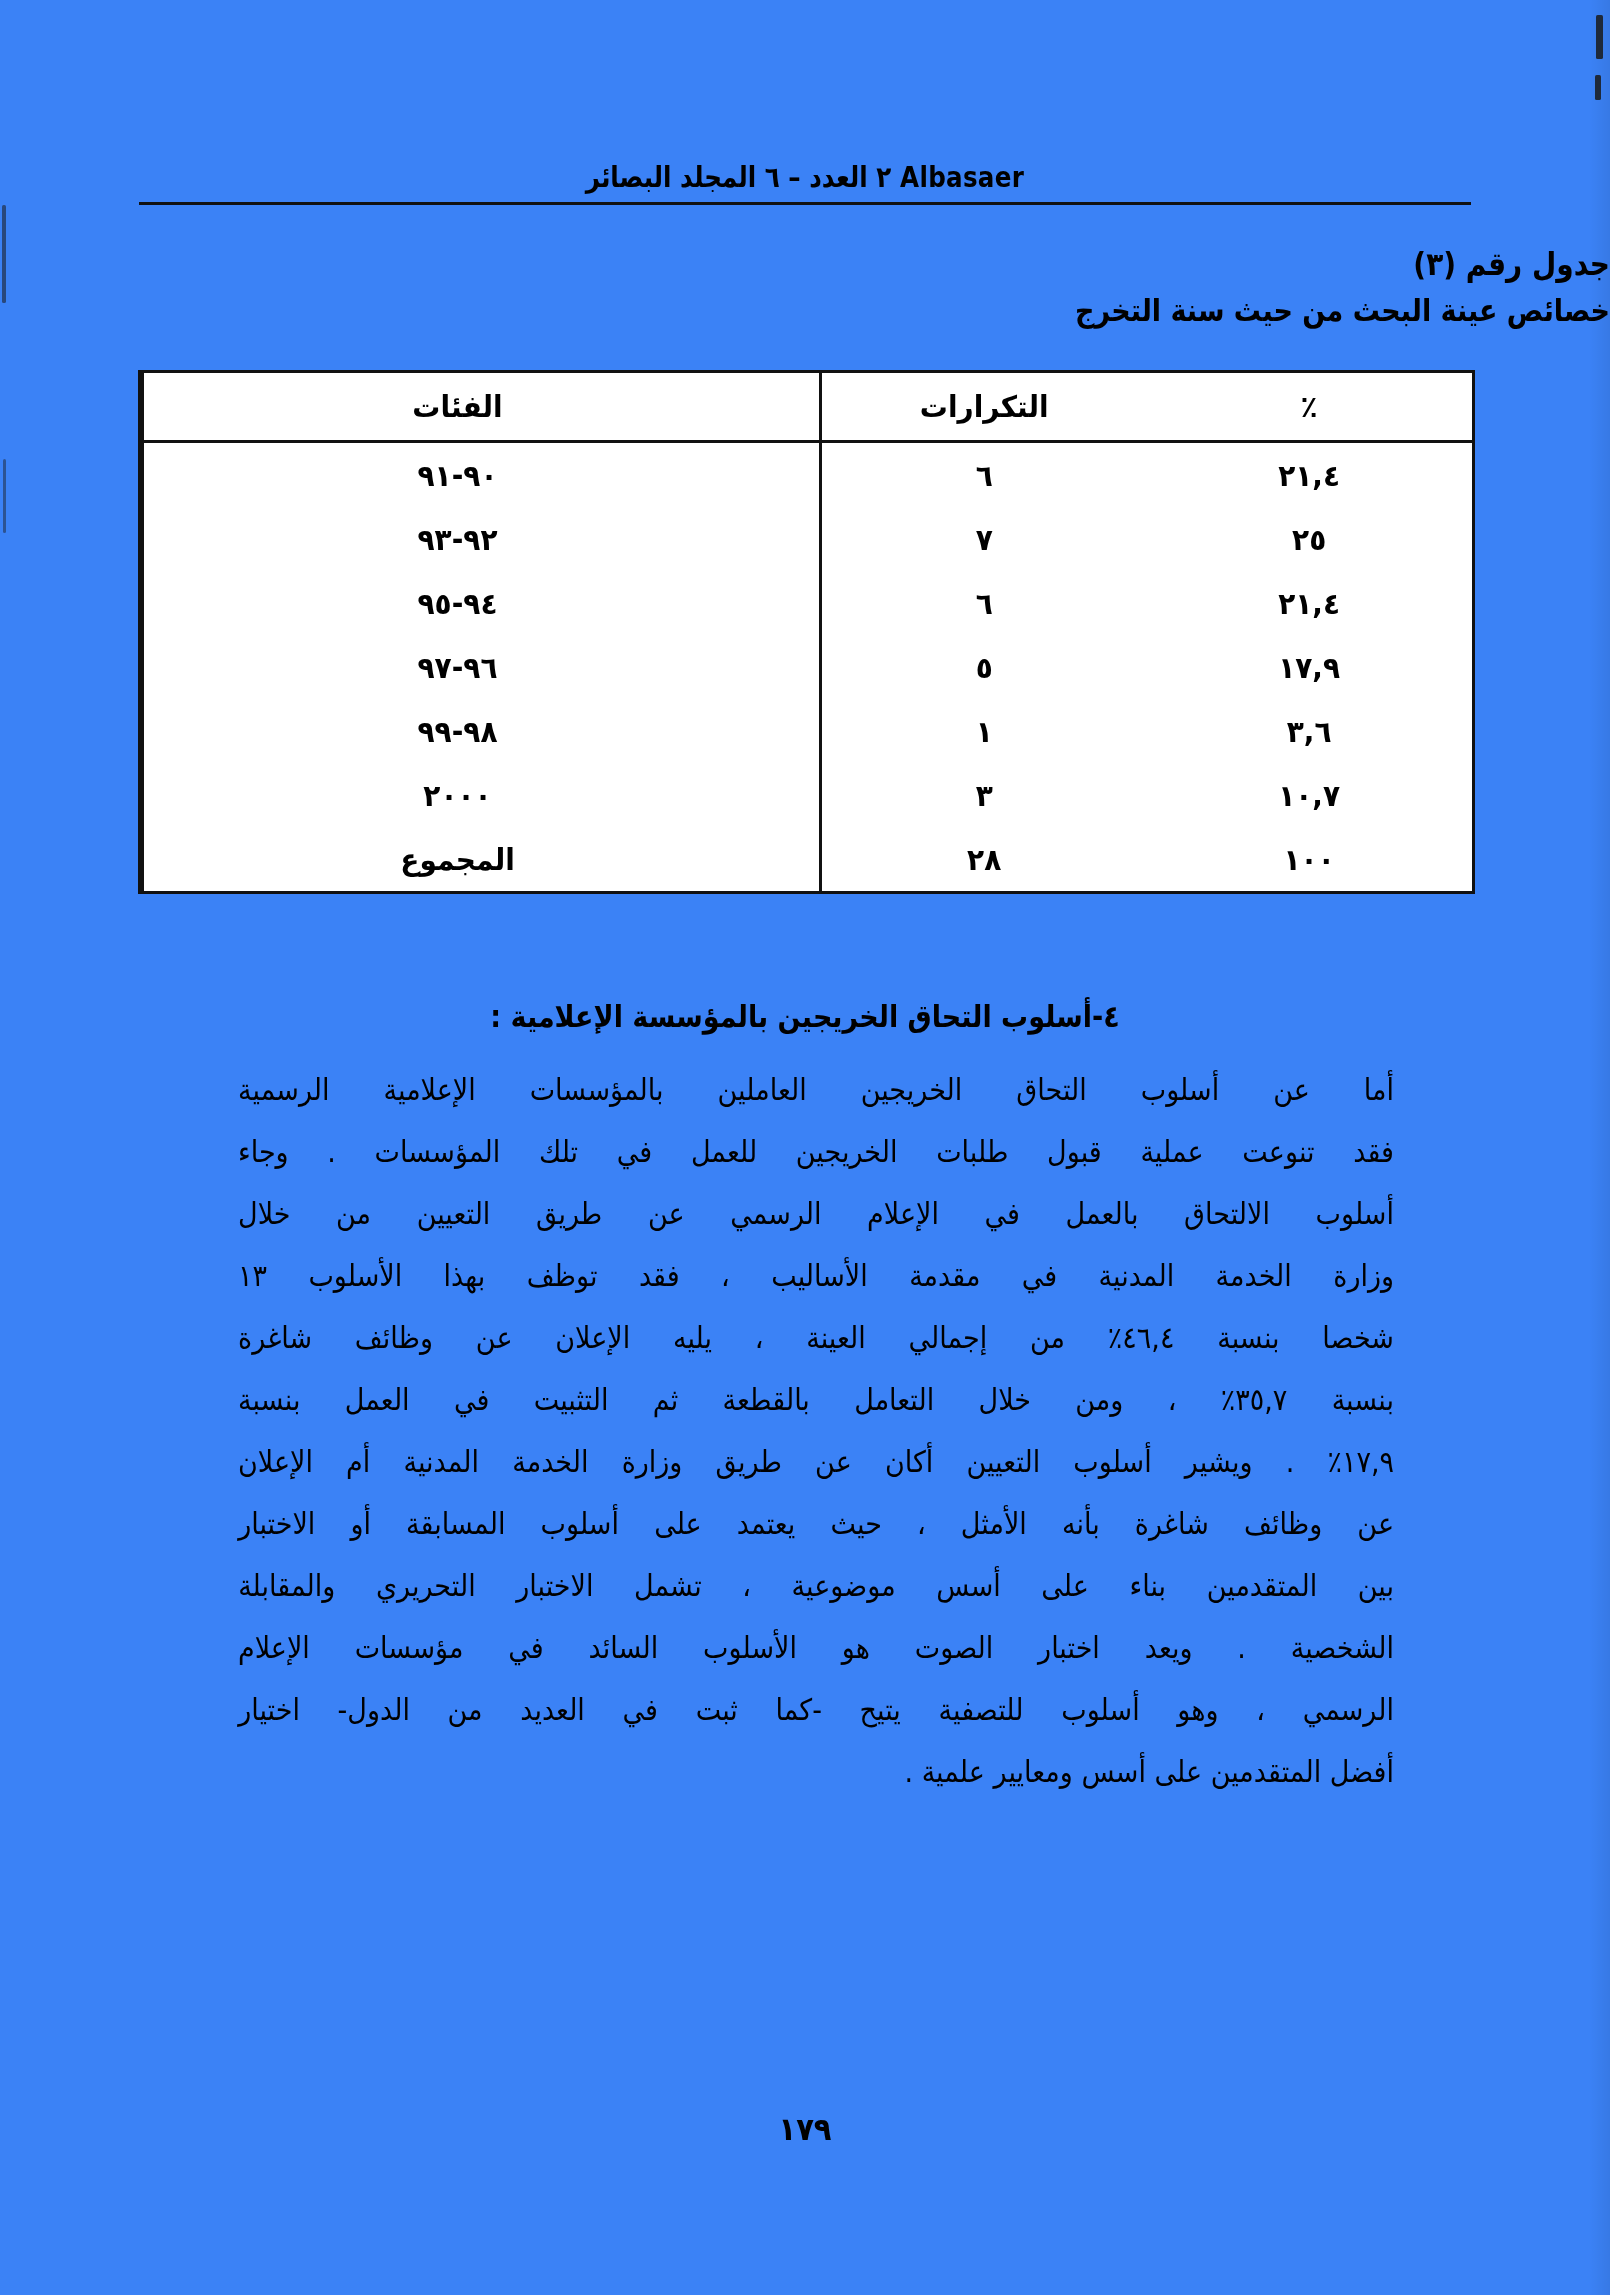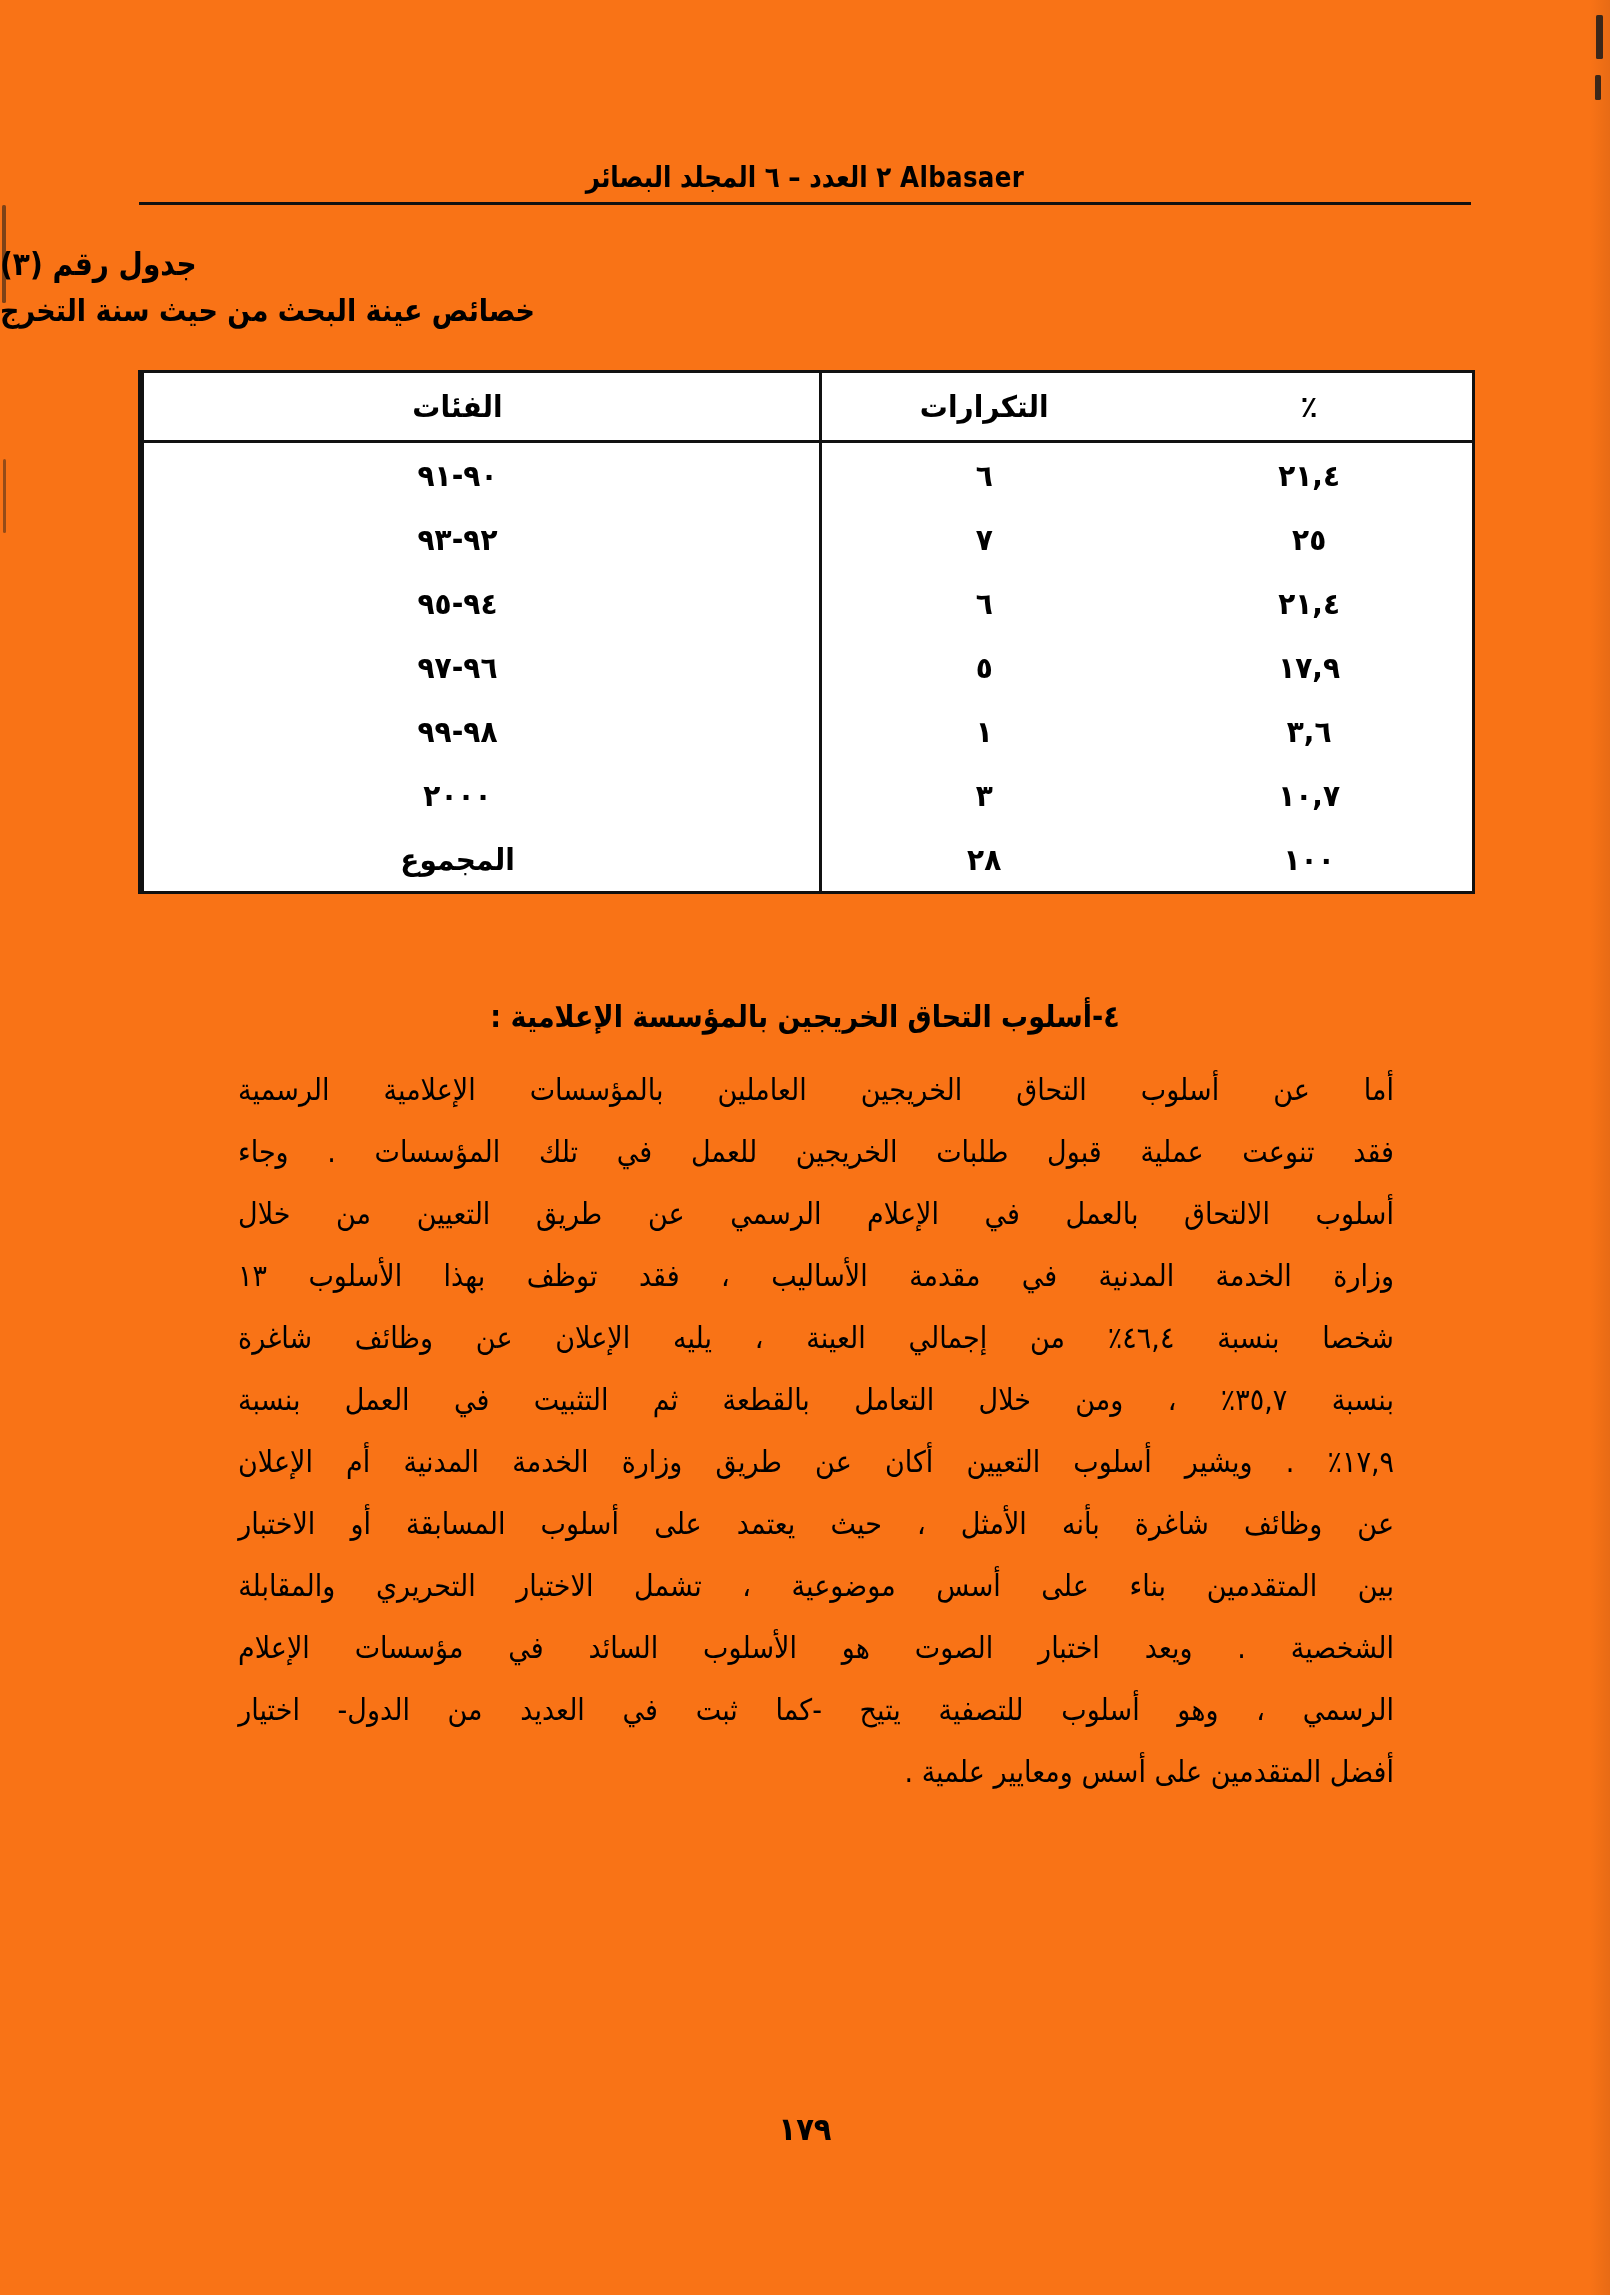--- a/index.html
+++ b/index.html
@@ -10,21 +10,21 @@
   }
   body {
     font-family: "DejaVu Sans", "Liberation Sans", sans-serif;
     color: #000000;
   }
 
   .page {
     position: relative;
     width: 1610px;
     height: 2295px;
-    background: #f97316;
+    background: #3b82f6;
     overflow: hidden;
     box-sizing: border-box;
   }
 
   
   .scan-edge-right {
     position: absolute;
     top: 0;
     right: 0;
     width: 21px;
@@ -70,23 +70,23 @@
     right: 0;
     top: 48px;
     height: 3.3px;
     background: #111;
   }
 
   
   .table-caption {
     position: absolute;
     top: 243px;
-    left: 0;
+    left: 8px;
     right: 0;
-    text-align: left;
+    text-align: right;
   }
   .caption-line-1 {
     font-size: 28px;
     line-height: 44px;
     font-weight: 700;
     transform: scaleY(1.14);
   }
   .caption-line-2 {
     font-size: 27px;
     line-height: 48px;

